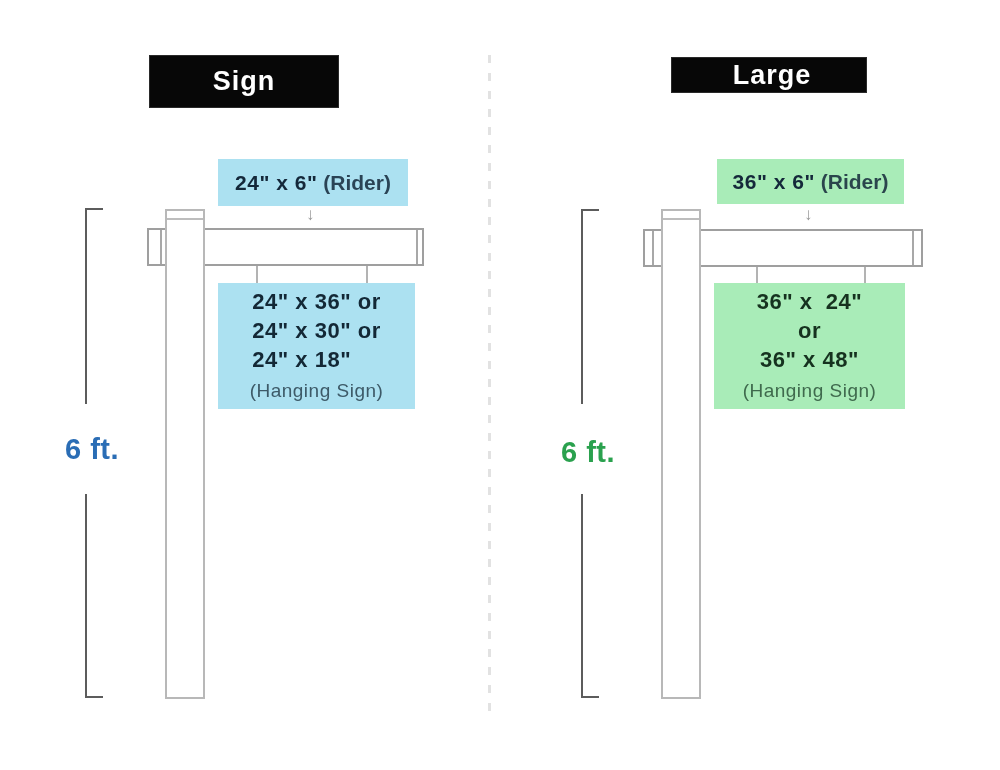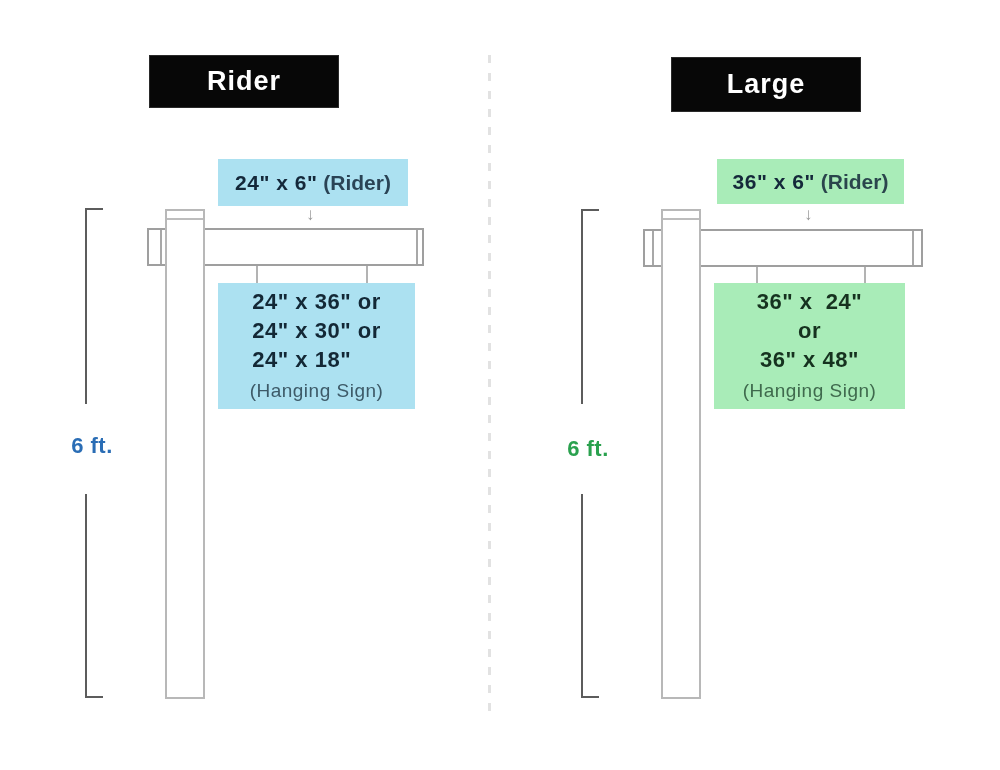--- a/index.html
+++ b/index.html
@@ -31,34 +31,34 @@
 
   
   .bar{background:#ffffff;border:2px solid #9f9f9f;box-sizing:border-box;}
   .post{background:#ffffff;border:2px solid #b8b8b8;box-sizing:border-box;}
   .seam-v{position:absolute;top:0;bottom:0;width:2px;background:#a8a8a8;}
   .seam-h{position:absolute;left:0;right:0;height:2px;background:#bdbdbd;}
   .hanger{width:2px;background:#b3b3b3;}
 
   
   .brk{background:#5c5c5c;}
-  .ftlabel{font-size:22px;font-weight:bold;text-align:center;letter-spacing:.5px;}
+  .ftlabel{font-size:29px;font-weight:bold;text-align:center;letter-spacing:.5px;}
 
   .arrow{color:#979797;font-size:17px;line-height:17px;}
 
   
   .divider{width:3px;background:repeating-linear-gradient(to bottom,#e2e2e2 0 8px,transparent 8px 18px);}
 </style>
 </head>
 <body>
 
 <div class="abs" style="left:0;top:0;width:490px;height:770px;">
 
   <div class="abs hdr" style="left: 150px; top: 56px; width: 188px; height: 51px; background: rgb(7, 7, 7);">
-    <span>Rider</span>
+    <span>Sign</span>
   </div>
 
   <div class="abs rider" style="left: 218px; top: 159px; width: 190px; height: 47px; background: rgb(172, 225, 241);">
     <span class="dims">24" x 6"</span><span class="suffix"> (Rider)</span>
   </div>
 
   <div class="abs arrow" style="left:306px;top:206px;">↓</div>
 
   <div class="abs bar" style="left:147px;top:228px;width:277px;height:38px;">
     <div class="seam-v" style="left:11px;"></div>
@@ -86,21 +86,21 @@
   <div class="abs brk" style="left:85px;top:494px;width:2px;height:204px;"></div>
   <div class="abs brk" style="left:85px;top:696px;width:18px;height:2px;"></div>
 
   <div class="abs ftlabel" style="left: 58px; top: 433px; width: 68px; color: rgb(42, 109, 181);">6 ft.</div>
 </div>
 
 <div class="abs divider" style="left:488px;top:55px;height:663px;"></div>
 
 <div class="abs" style="left:490px;top:0;width:510px;height:770px;">
 
-  <div class="abs hdr" style="left: 182px; top: 58px; width: 188px; height: 53px; background: rgb(7, 7, 7);">
+  <div class="abs hdr" style="left: 182px; top: 58px; width: 188px; height: 34px; background: rgb(7, 7, 7); padding-left: 6px;">
     <span>Large</span>
   </div>
 
   <div class="abs rider" style="left: 227px; top: 159px; width: 187px; height: 45px; background: rgb(169, 236, 184);">
     <span class="dims">36" x 6"</span><span class="suffix"> (Rider)</span>
   </div>
 
   <div class="abs arrow" style="left:314px;top:206px;">↓</div>
 
   <div class="abs bar" style="left:153px;top:229px;width:280px;height:38px;">

